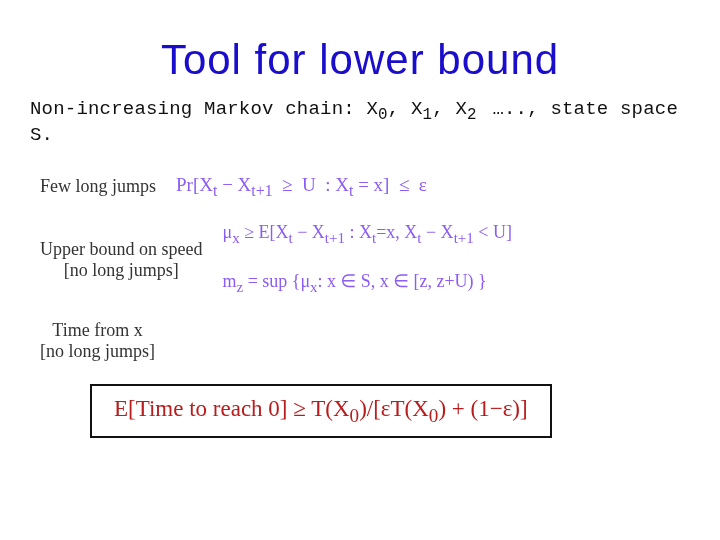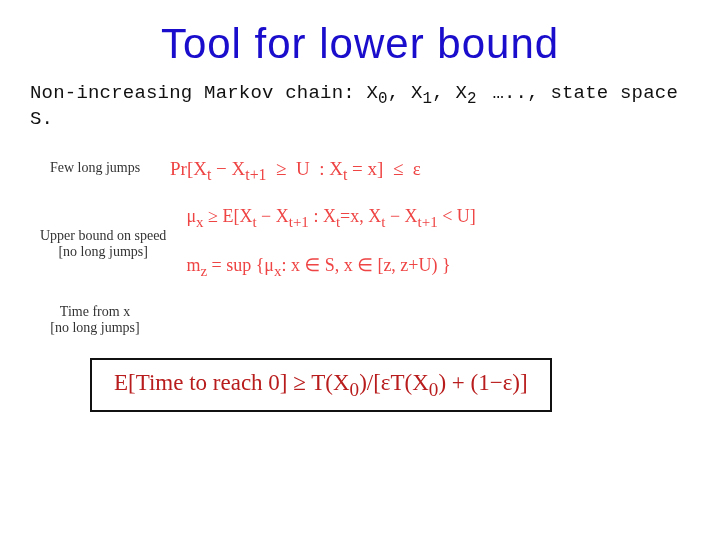--- a/index.html
+++ b/index.html
@@ -8,21 +8,21 @@
       height: 540px;
       background: #ffffff;
       font-family: 'Times New Roman', Times, serif;
       overflow: hidden;
       position: relative;
     }
 
     .page {
       width: 720px;
       height: 416px;
-      padding: 20px 30px;
+      padding: 36px 30px;
       position: relative;
     }
 
     .title {
       text-align: center;
       font-size: 42px;
       font-weight: normal;
       color: #1a0dcc;
       font-family: 'Comic Sans MS', 'Chalkboard SE', cursive, sans-serif;
       margin-bottom: 14px;
@@ -44,32 +44,32 @@
       padding-left: 10px;
     }
 
     .row {
       display: flex;
       align-items: flex-start;
       gap: 20px;
     }
 
     .label {
-      font-size: 14px;
+      font-size: 18px;
       color: #333;
       font-family: 'Times New Roman', Times, serif;
       text-align: center;
       min-width: 110px;
       flex-shrink: 0;
       padding-top: 2px;
     }
 
     .formula {
       font-size: 18px;
-      color: #ef4444;
+      color: #8b5cf6;
       font-family: 'Times New Roman', Times, serif;
       flex: 1;
     }
 
     
     .row1-formula {
       font-size: 19px;
       padding-top: 0px;
     }
 

